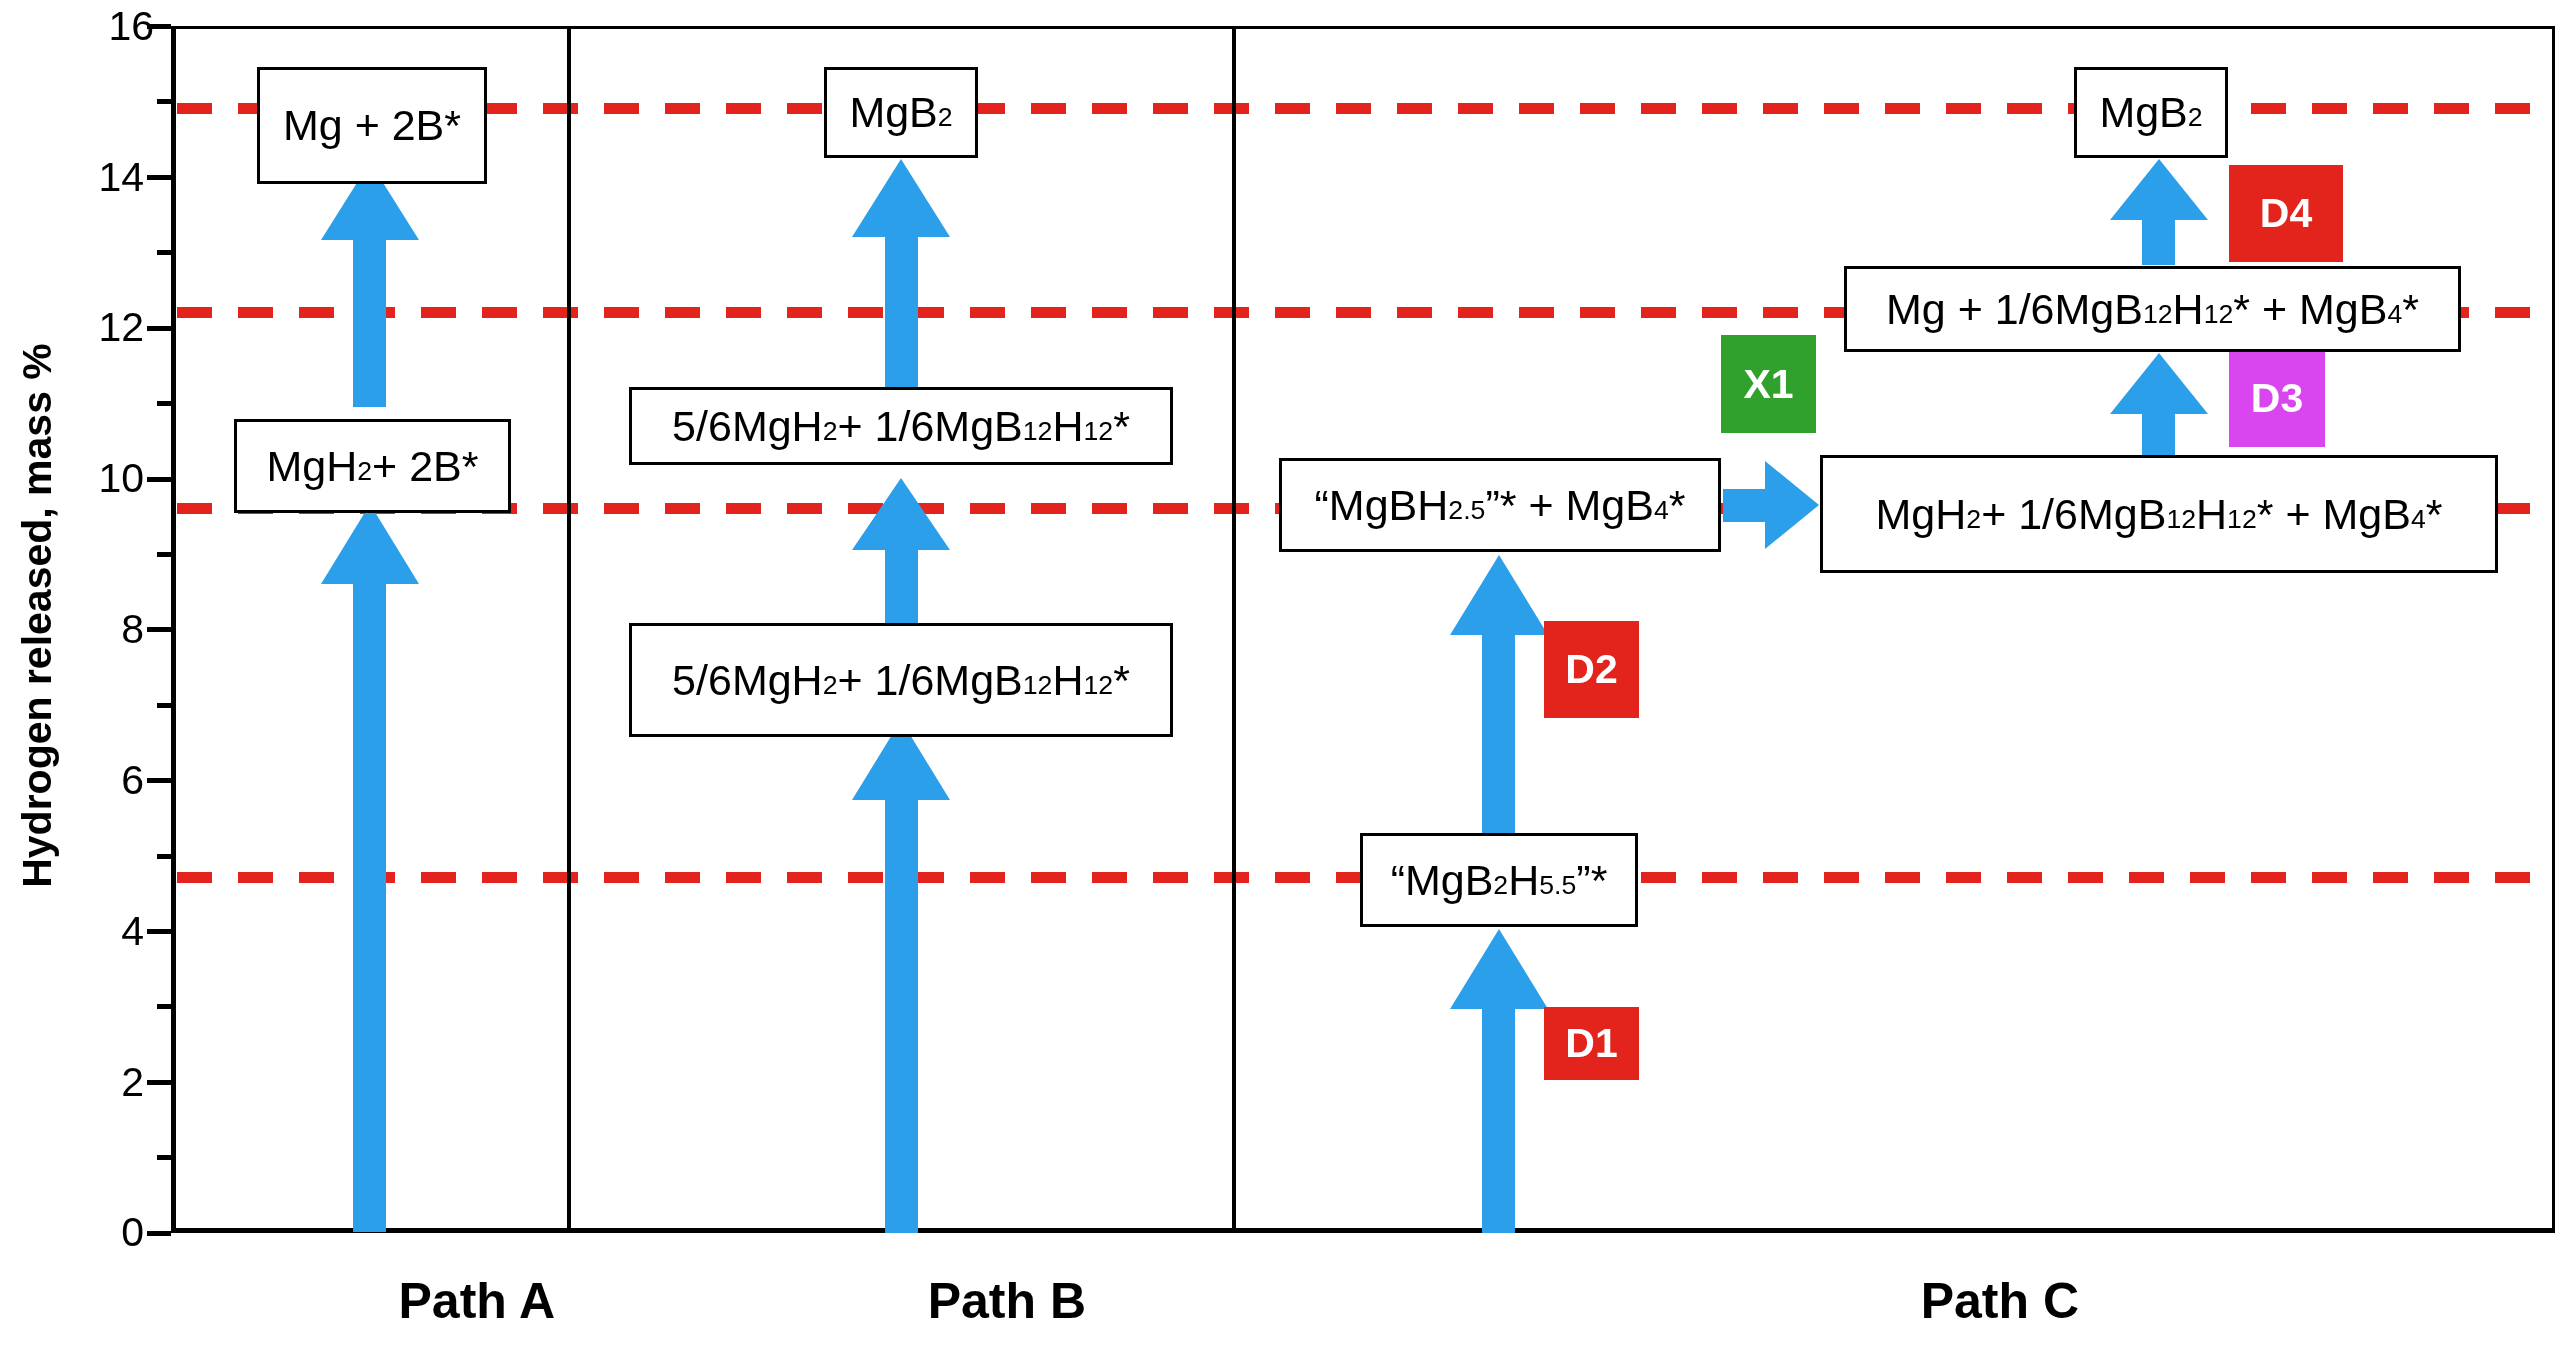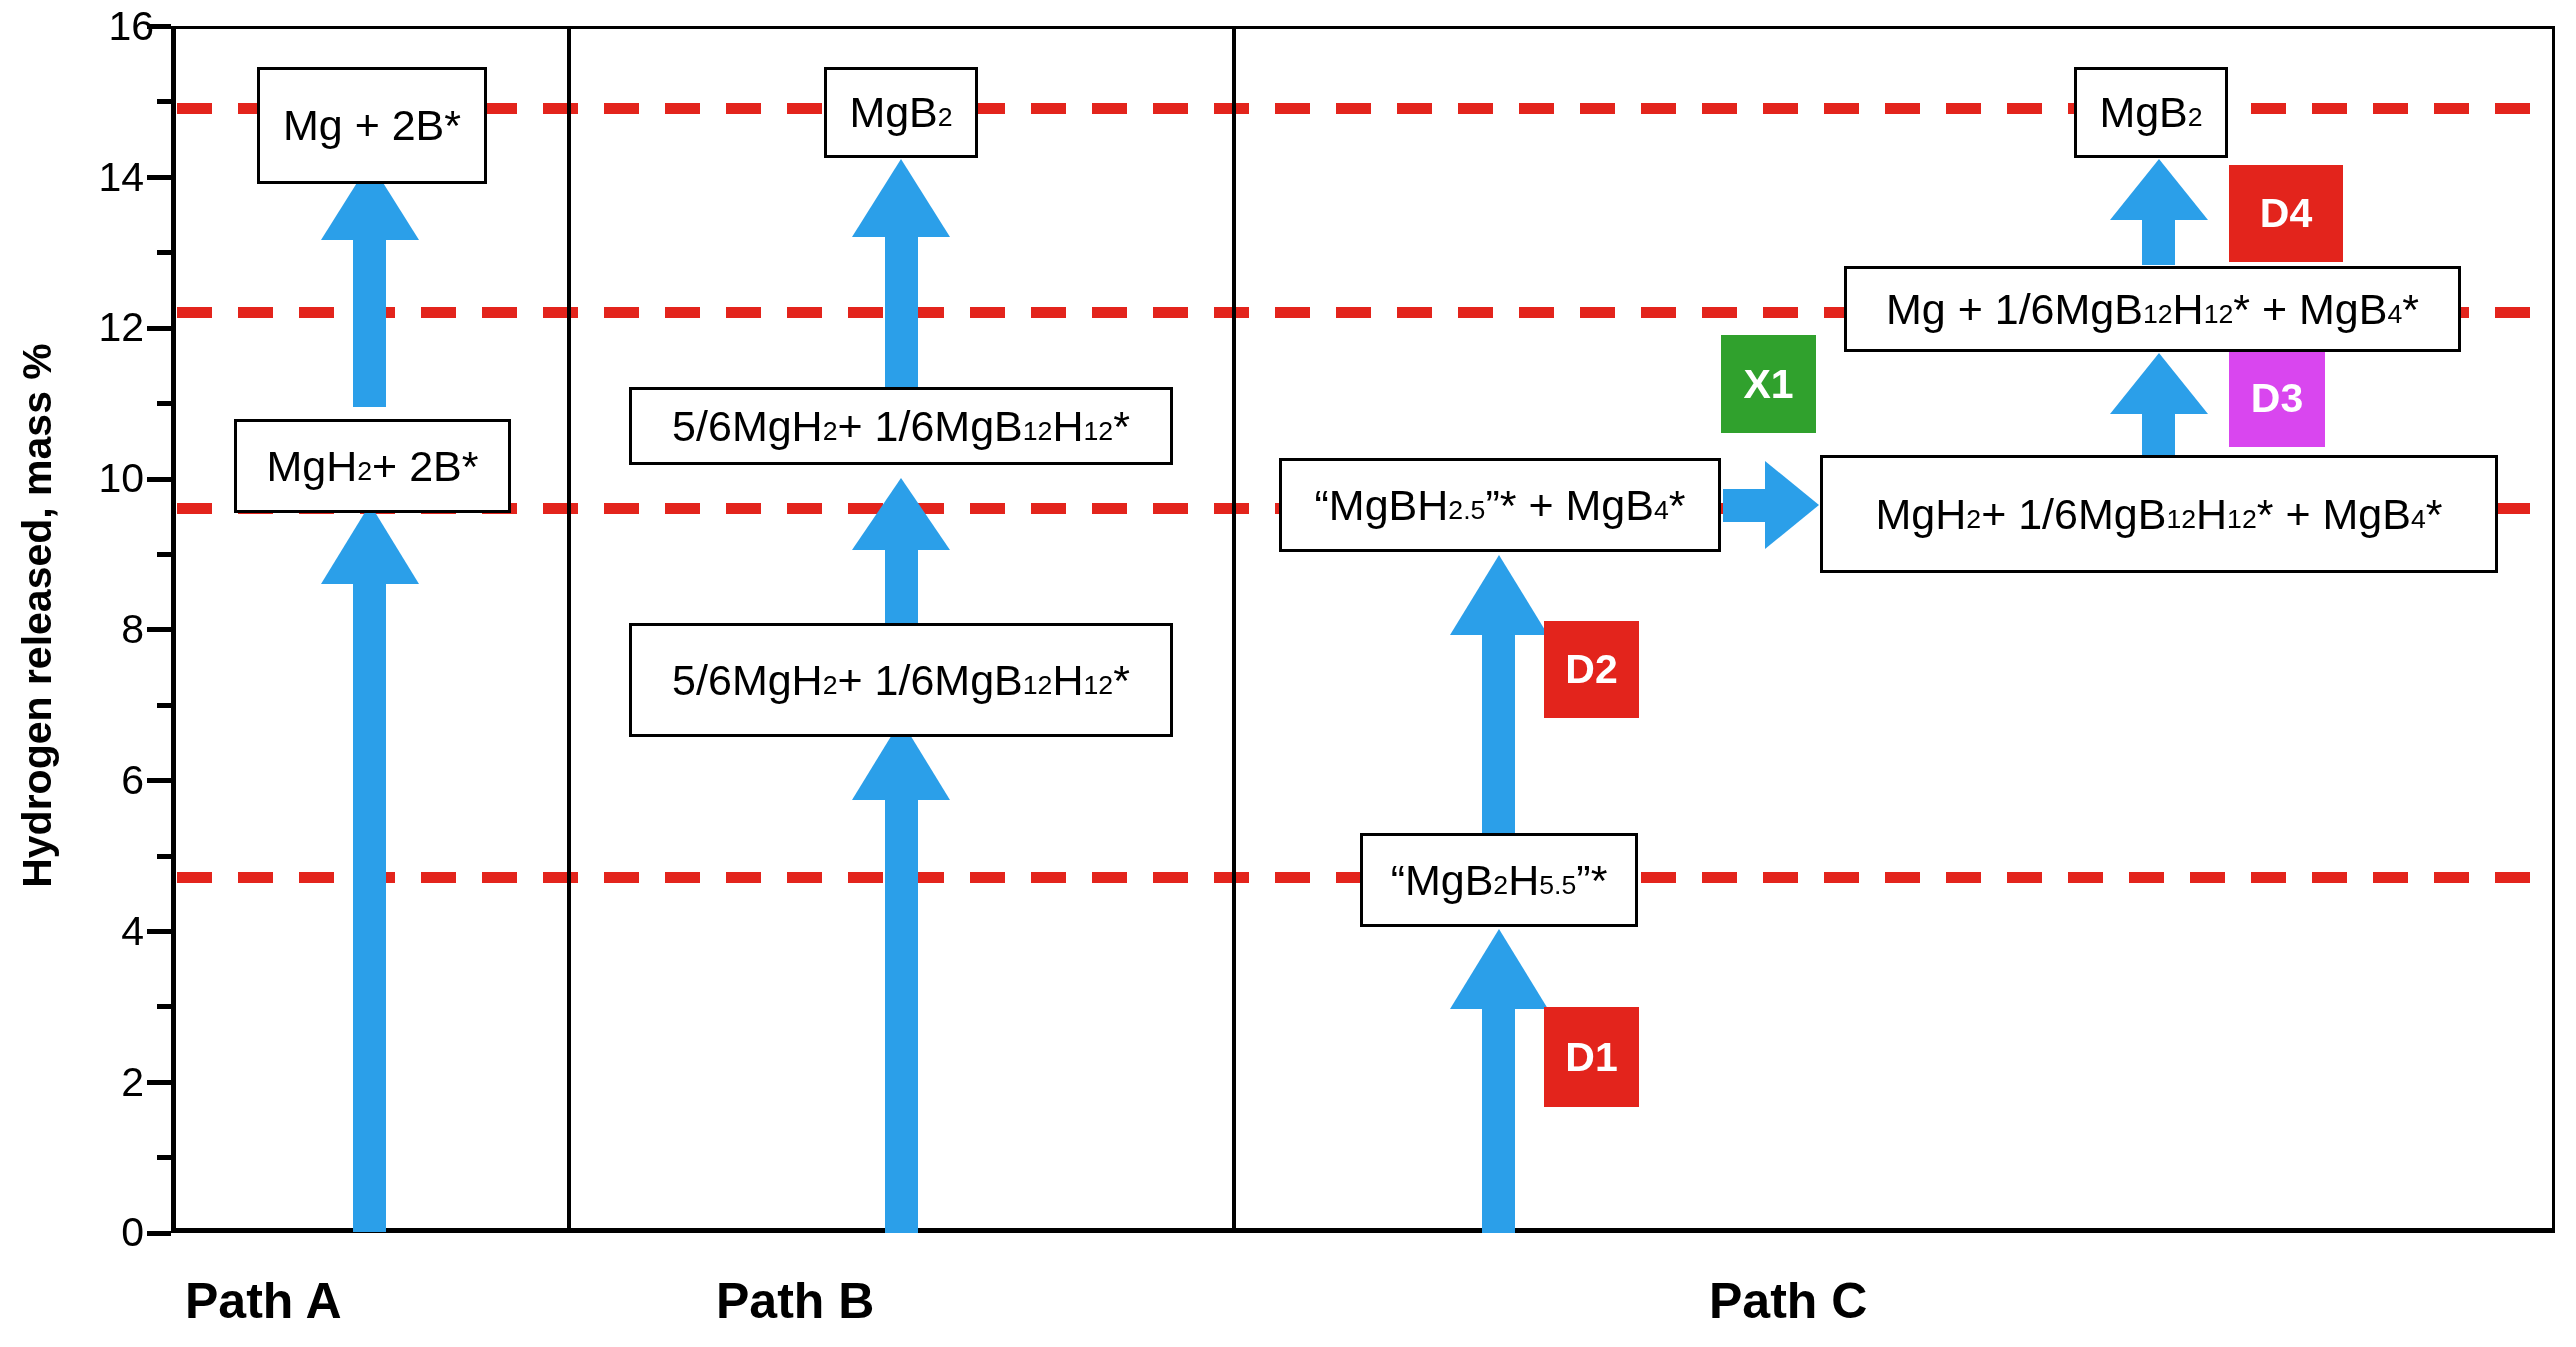--- a/index.html
+++ b/index.html
@@ -12,21 +12,21 @@
   .panel-divider{position:absolute; top:26px; height:1207px; width:3.7px; background:#000;}
 
   .tick{position:absolute; height:4.6px; background:#000;}
   .tick-label{position:absolute; width:102px; text-align:right; font-size:41px; color:#000; line-height:48px;}
 
   .ref-line{position:absolute; height:11px; left:177px; width:2375px;}
 
   .ylabel{position:absolute; left:-337px; top:592px; width:749px; text-align:center;
     font-size:41px; font-weight:bold; color:#000; transform:rotate(-90deg);}
 
-  .path-label{position:absolute; top:1272px; width:370px; text-align:left; font-size:50px; font-weight:bold; color:#000;}
+  .path-label{position:absolute; top:1272px; width:370px; text-align:right; font-size:50px; font-weight:bold; color:#000;}
 
   .node-box{position:absolute; background:#fff; border:3.7px solid #000; box-sizing:border-box;
     display:flex; align-items:center; justify-content:center; font-size:43px; color:#000; white-space:nowrap;}
   .node-box sub{font-size:0.62em; line-height:0; position:relative; top:0.18em;}
 
   .badge{position:absolute; display:flex; align-items:center; justify-content:center;
     color:#fff; font-size:41px; font-weight:bold;}
 
   .arrow-shaft{position:absolute;}
   .arrow-head{position:absolute; width:0; height:0;}
@@ -92,21 +92,21 @@
       <div class="arrow-shaft" style="left: 1482px; top: 633px; width: 33px; height: 200px; background: rgb(43, 159, 233);"></div>
       <div class="arrow-head" style="left: 1450px; top: 555px; border-left: 49px solid transparent; border-right: 49px solid transparent; border-bottom: 80px solid rgb(43, 159, 233);"></div>
       <div class="arrow-shaft" style="left: 2142px; top: 413px; width: 33px; height: 43px; background: rgb(43, 159, 233);"></div>
       <div class="arrow-head" style="left: 2110px; top: 353px; border-left: 49px solid transparent; border-right: 49px solid transparent; border-bottom: 61px solid rgb(43, 159, 233);"></div>
       <div class="arrow-shaft" style="left: 2142px; top: 218px; width: 33px; height: 47px; background: rgb(43, 159, 233);"></div>
       <div class="arrow-head" style="left: 2110px; top: 159px; border-left: 49px solid transparent; border-right: 49px solid transparent; border-bottom: 61px solid rgb(43, 159, 233);"></div>
       <div class="arrow-shaft" style="left: 1723px; top: 489px; width: 44px; height: 33px; background: rgb(43, 159, 233);"></div>
       <div class="arrow-head" style="left: 1765px; top: 461px; border-top: 44px solid transparent; border-bottom: 44px solid transparent; border-left: 54px solid rgb(43, 159, 233);"></div>
     </div>
   <div id="badges-layer">
-      <div class="badge" style="left: 1544px; top: 1007px; width: 95px; height: 100px; background: rgb(227, 36, 28);">D1</div>
+      <div class="badge" style="left: 1544px; top: 1007px; width: 95px; height: 73px; background: rgb(227, 36, 28);">D1</div>
       <div class="badge" style="left: 1544px; top: 621px; width: 95px; height: 97px; background: rgb(227, 36, 28);">D2</div>
       <div class="badge" style="left: 2229px; top: 350px; width: 96px; height: 97px; background: #d946ef;">D3</div>
       <div class="badge" style="left: 2229px; top: 165px; width: 114px; height: 97px; background: rgb(227, 36, 28);">D4</div>
       <div class="badge" style="left: 1721px; top: 335px; width: 95px; height: 98px; background: rgb(48, 161, 45);">X1</div>
     </div>
   <div id="nodes-layer">
       <div class="node-box" style="left: 234px; top: 407px; width: 277px; height: 94px; margin-top: 12px;">MgH<sub>2</sub> + 2B*</div>
       <div class="node-box" style="left: 257px; top: 67px; width: 230px; height: 117px;">Mg + 2B*</div>
       <div class="node-box" style="left: 629px; top: 623px; width: 544px; height: 114px;">5/6MgH<sub>2</sub> + 1/6MgB<sub>12</sub>H<sub>12</sub>*</div>
       <div class="node-box" style="left: 629px; top: 387px; width: 544px; height: 78px;">5/6MgH<sub>2</sub> + 1/6MgB<sub>12</sub>H<sub>12</sub>*</div>

